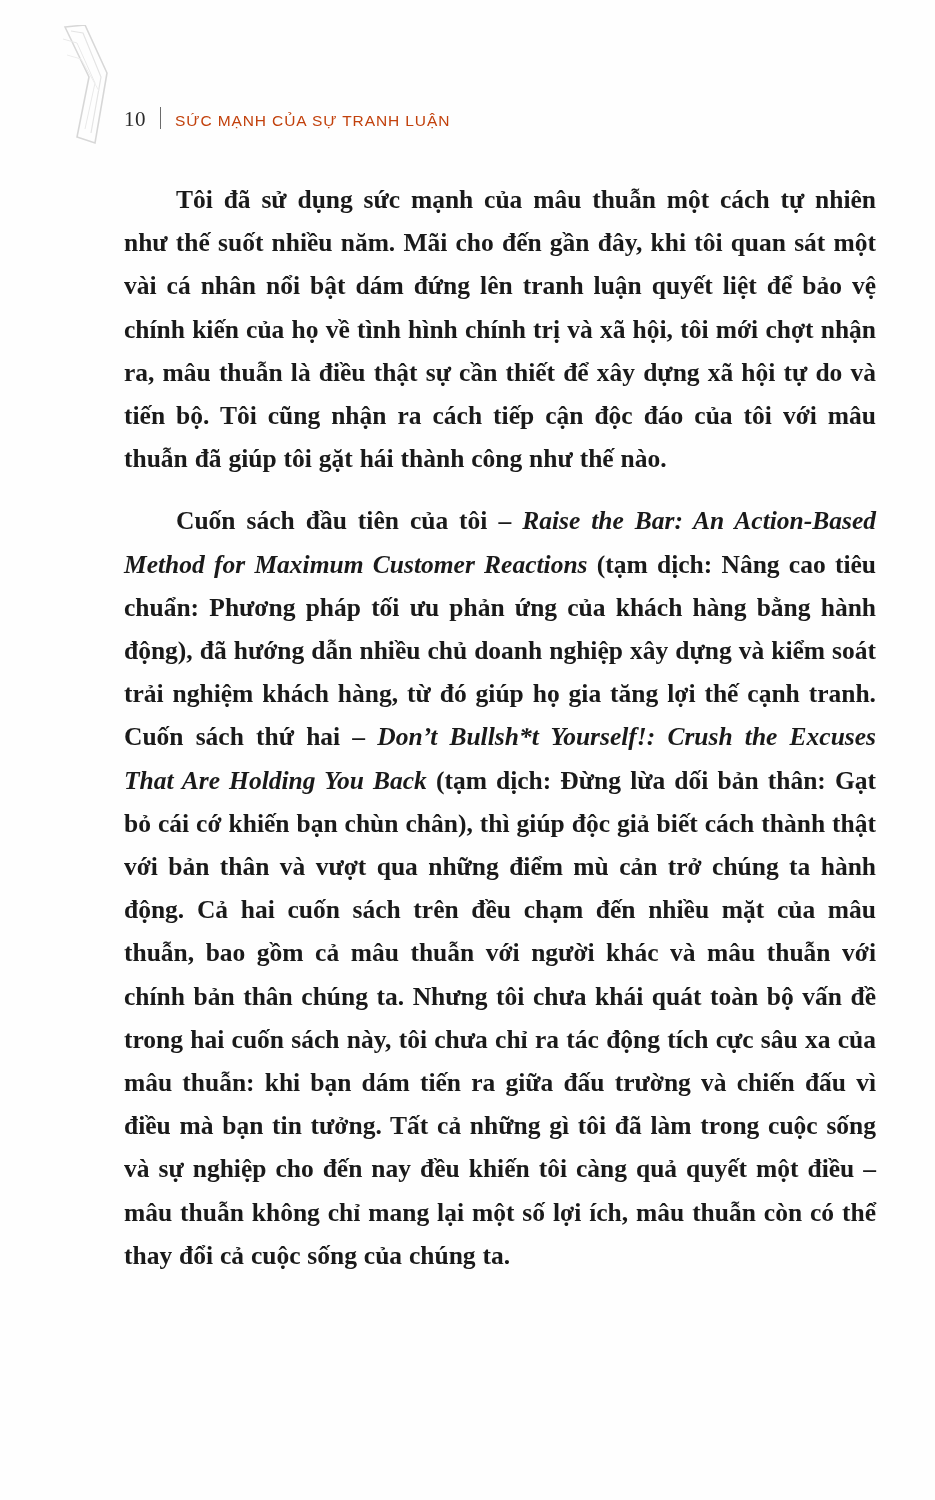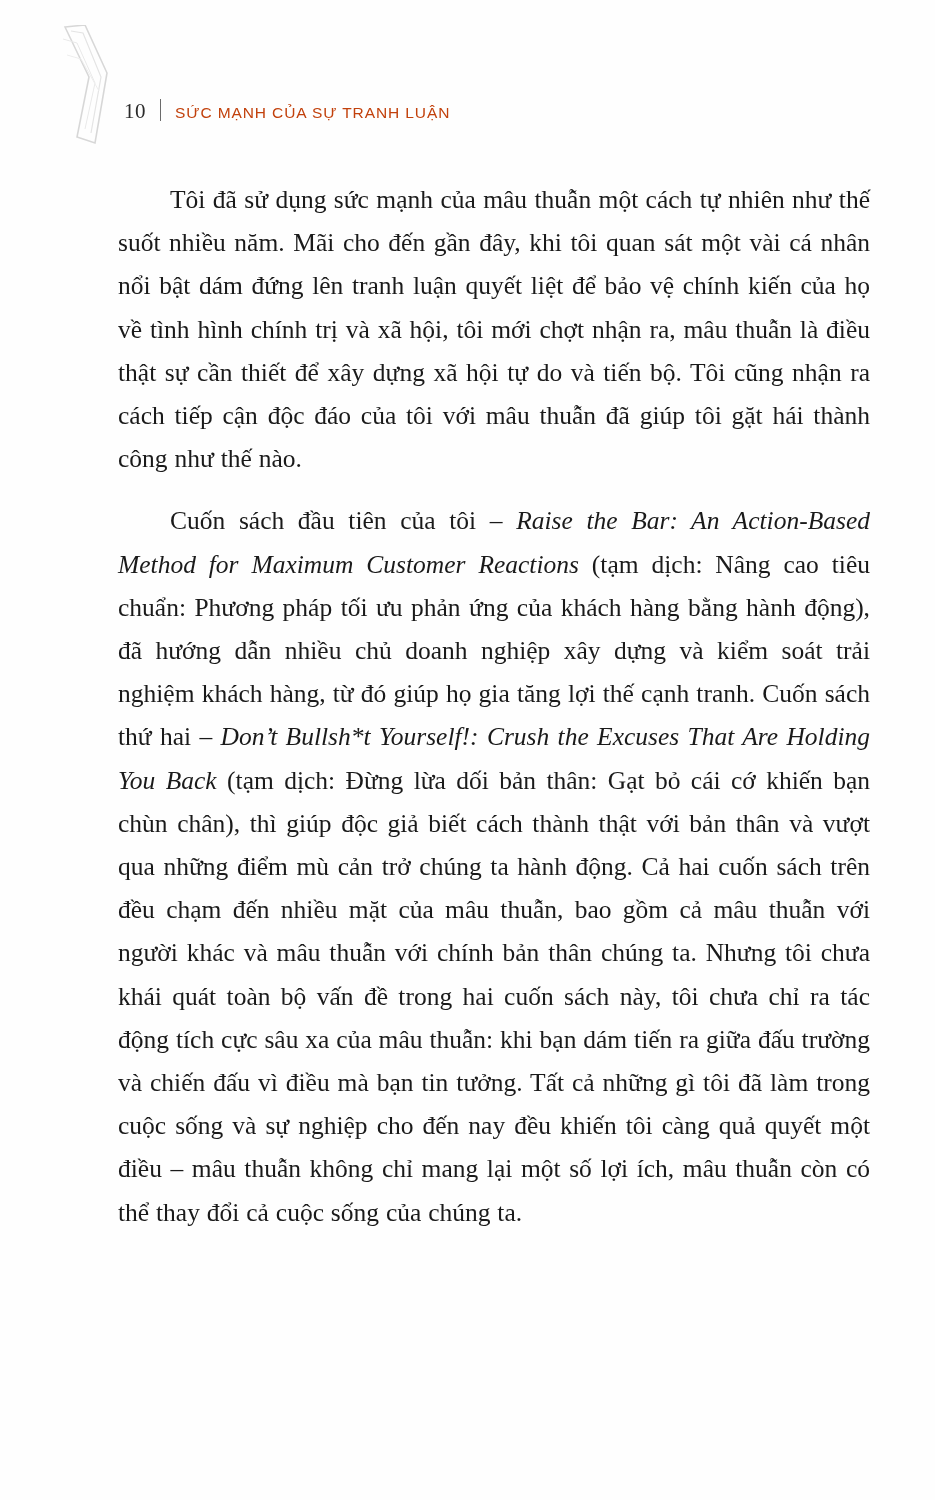--- a/index.html
+++ b/index.html
@@ -24,21 +24,21 @@
     top: 25px;
     width: 60px;
     height: 120px;
     opacity: 0.55;
     pointer-events: none;
   }
 
   .header {
     position: absolute;
     left: 124px;
-    top: 96px;
+    top: 104px;
     display: flex;
     align-items: baseline;
     gap: 14px;
   }
   .folio {
     font-family: "Liberation Serif", serif;
     font-size: 21px;
     color: #2a2a2a;
     letter-spacing: 0.5px;
   }
@@ -54,23 +54,24 @@
     font-family: "Liberation Sans", sans-serif;
     font-size: 15.5px;
     letter-spacing: 0.9px;
     color: #c2410c;
     text-transform: uppercase;
     font-weight: 400;
   }
 
   .body-col {
     position: absolute;
-    left: 118px;
+    left: 124px;
     top: 178px;
     width: 752px;
+    font-weight: bold;
   }
   .para {
     margin: 0 0 2px 0;
     text-align: justify;
     text-justify: inter-word;
     font-size: 25.5px;
     line-height: 43.2px;
     text-indent: 52px;
     hyphens: none;
     word-spacing: 0.02em;

